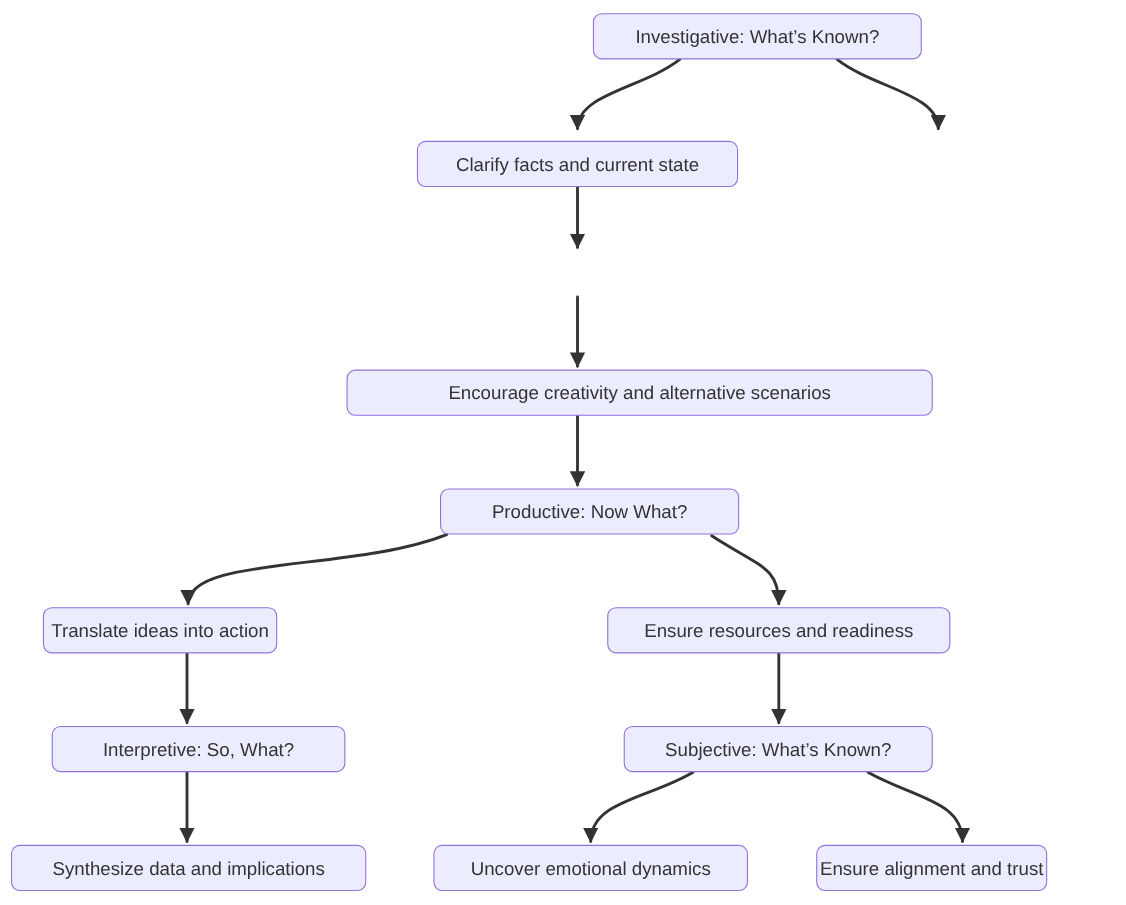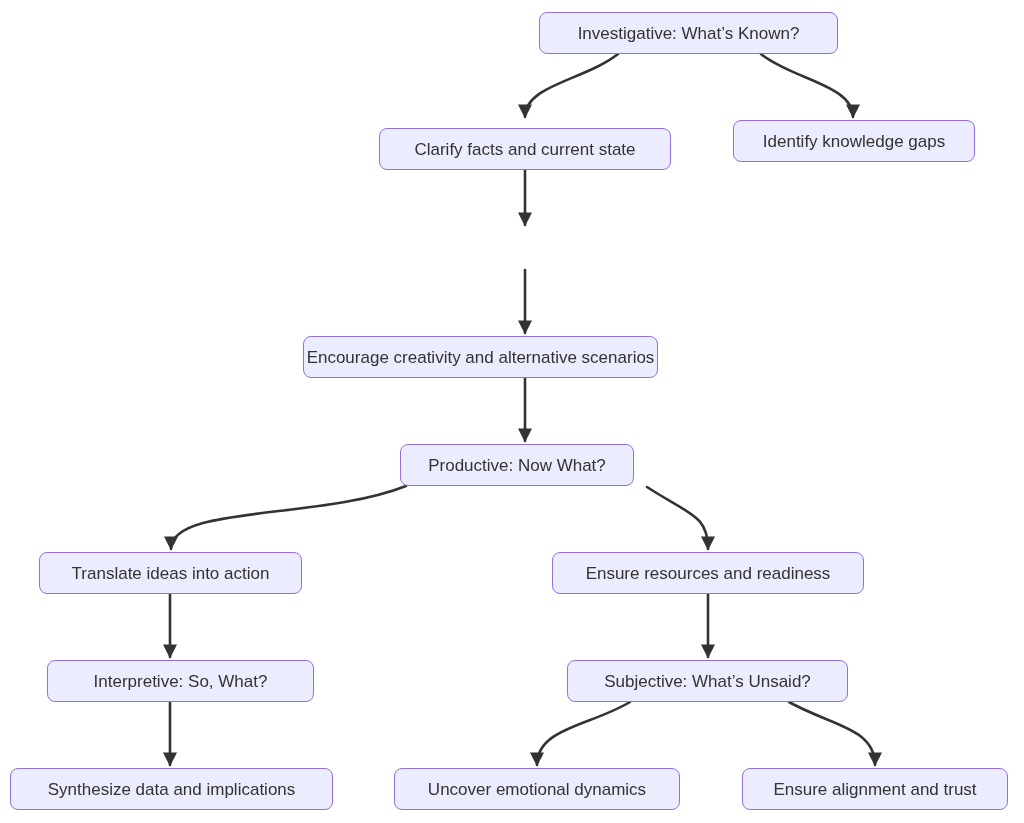--- a/index.html
+++ b/index.html
@@ -81,54 +81,51 @@
   </svg>
 
   <div class="node" style="left:539px; top:12px; width:299px">
     <span class="node-label">Investigative: What’s Known?</span>
   </div>
 
   <div class="node" style="left:379px; top:128px; width:292px">
     <span class="node-label">Clarify facts and current state</span>
   </div>
 
-  <div class="node" style="left:733px; top:120px; width:242px">
-    <span class="node-label">Identify knowledge gaps</span>
-  </div>
 
 
-  <div class="node" style="left:303px; top:336px; width:355px">
+  <div class="node" style="left:315px; top:336px; width:533px">
     <span class="node-label">Encourage creativity and alternative scenarios</span>
   </div>
 
-  <div class="node" style="left:400px; top:444px; width:234px">
+  <div class="node" style="left:400px; top:444px; width:272px">
     <span class="node-label">Productive: Now What?</span>
   </div>
 
-  <div class="node" style="left:39px; top:552px; width:263px">
+  <div class="node" style="left:39px; top:552px; width:213px">
     <span class="node-label">Translate ideas into action</span>
   </div>
 
   <div class="node" style="left:552px; top:552px; width:312px">
     <span class="node-label">Ensure resources and readiness</span>
   </div>
 
   <div class="node" style="left:47px; top:660px; width:267px">
     <span class="node-label">Interpretive: So, What?</span>
   </div>
 
   <div class="node" style="left:567px; top:660px; width:281px">
-    <span class="node-label">Subjective: What’s Unsaid?</span>
+    <span class="node-label">Subjective: What’s Known?</span>
   </div>
 
   <div class="node" style="left:394px; top:768px; width:286px">
     <span class="node-label">Uncover emotional dynamics</span>
   </div>
 
   <div class="node" style="left:10px; top:768px; width:323px">
     <span class="node-label">Synthesize data and implications</span>
   </div>
 
-  <div class="node" style="left:742px; top:768px; width:266px">
+  <div class="node" style="left:742px; top:768px; width:210px">
     <span class="node-label">Ensure alignment and trust</span>
   </div>
 
 </div>
 
 </body></html>

